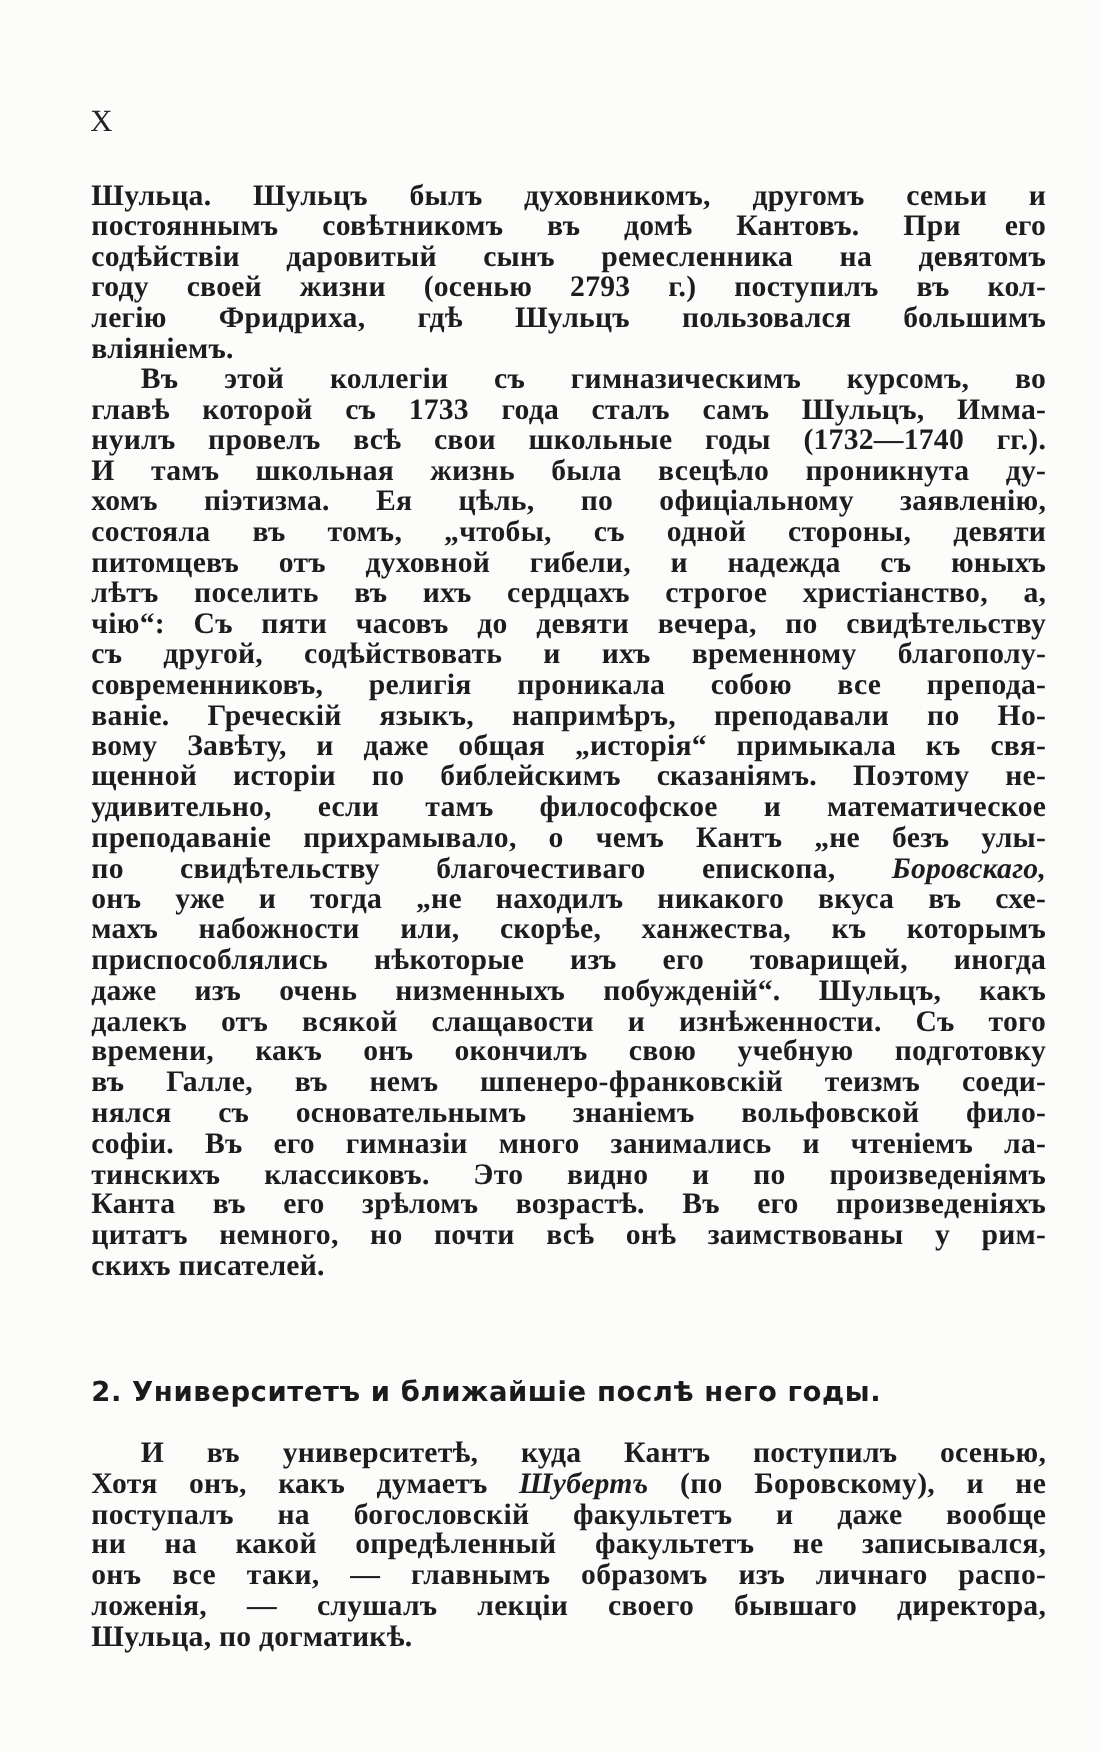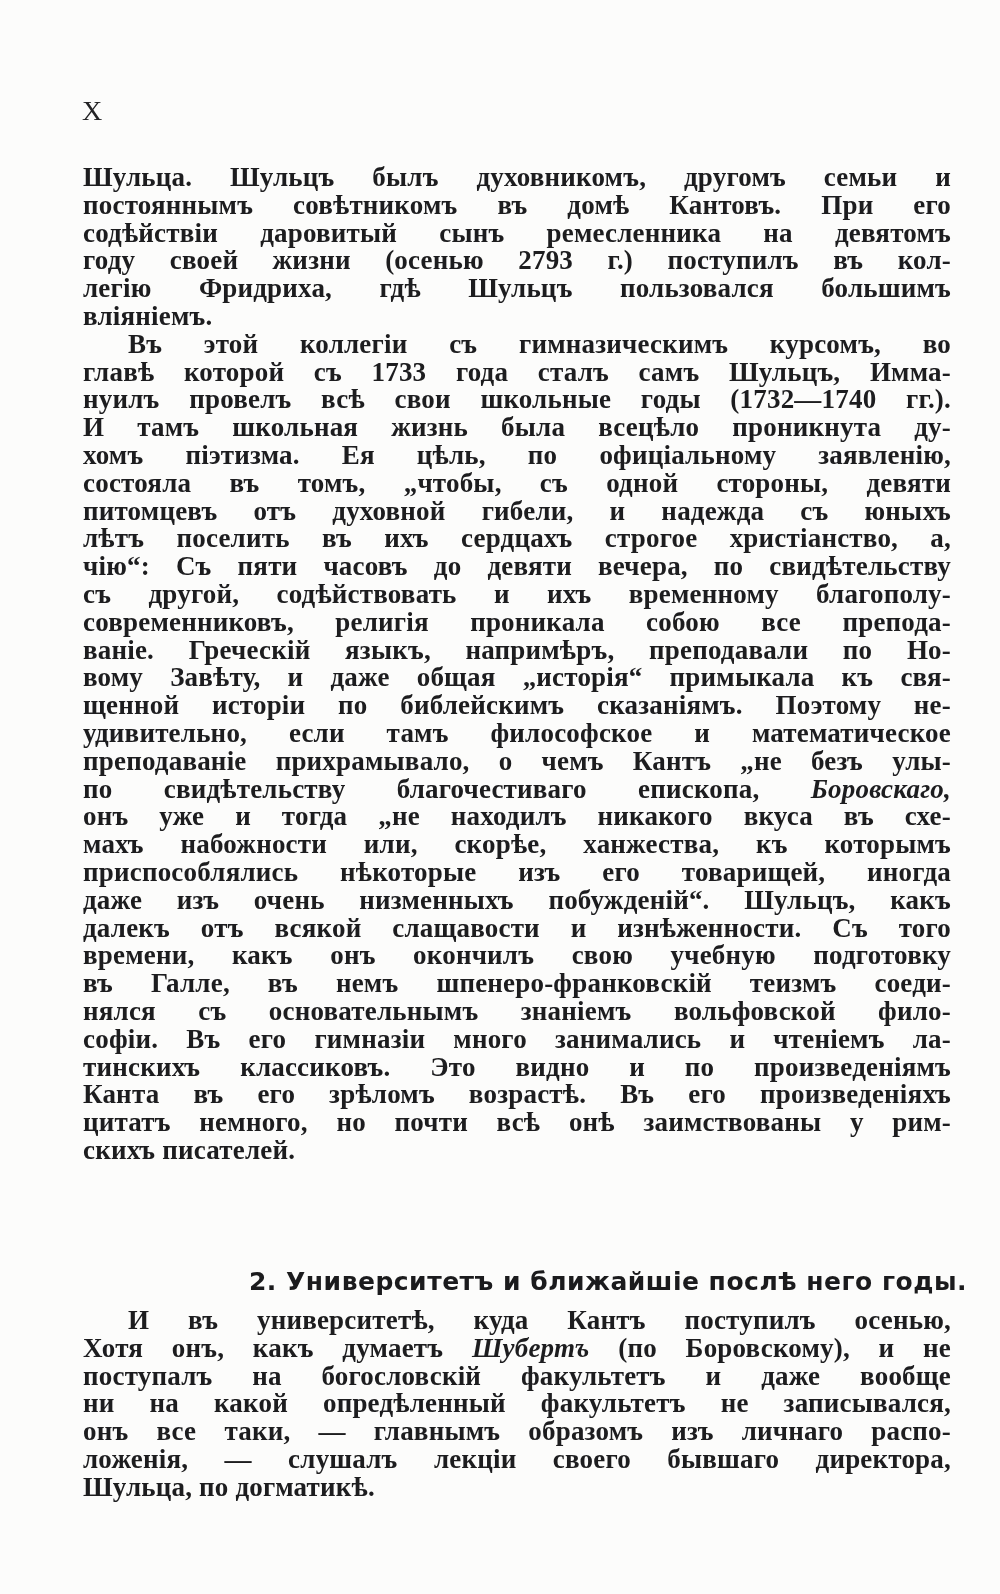--- a/index.html
+++ b/index.html
@@ -40,22 +40,22 @@
     color: #1d1d1f;
   }
   .line.lastline { text-align-last: left; }
   .line.indent { text-indent: 45px; }
   .it { font-style: italic; }
   .heading {
     position: absolute;
     left: 83px;
     width: 868px;
     top: 1252px;
-    margin: 16px;
-    text-align: right;
+    margin: 0;
+    text-align: left;
     font: bold 25px/28px "DejaVu Sans", "Liberation Sans", sans-serif;
     letter-spacing: 0.5px;
     color: #1b1b1d;
   }
 </style>
 </head>
 <body>
 
 <div class="page">
 

